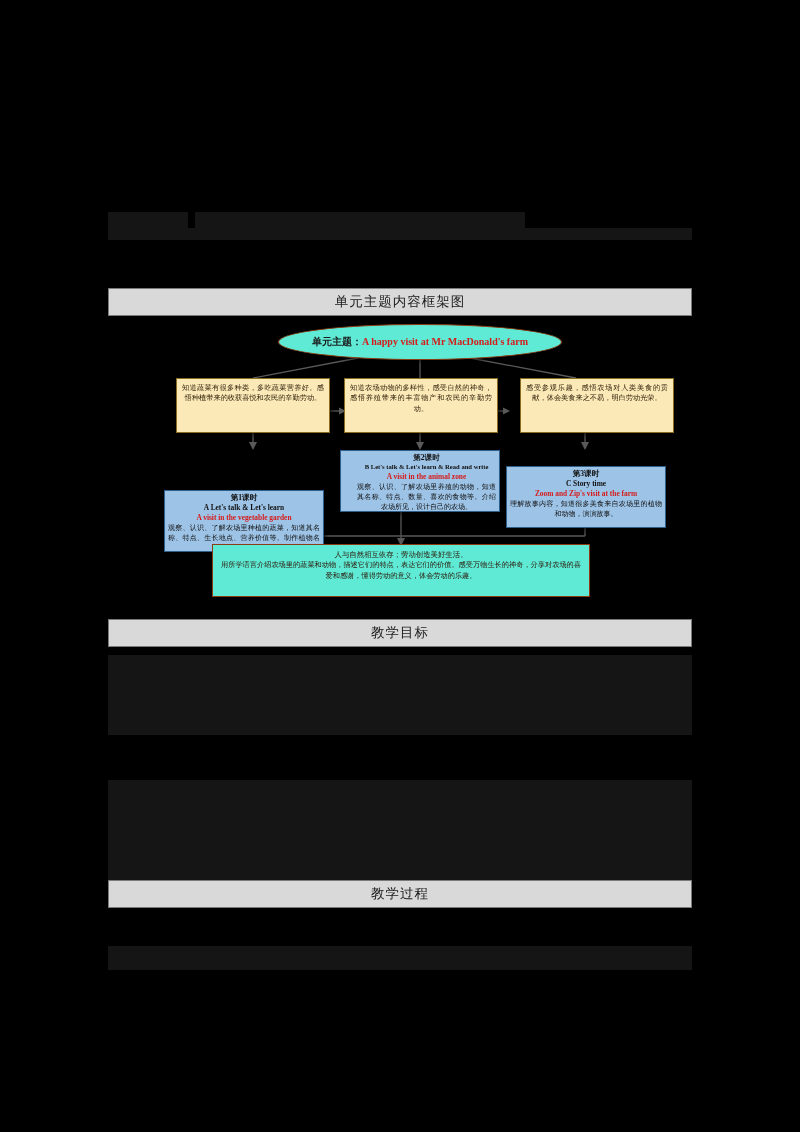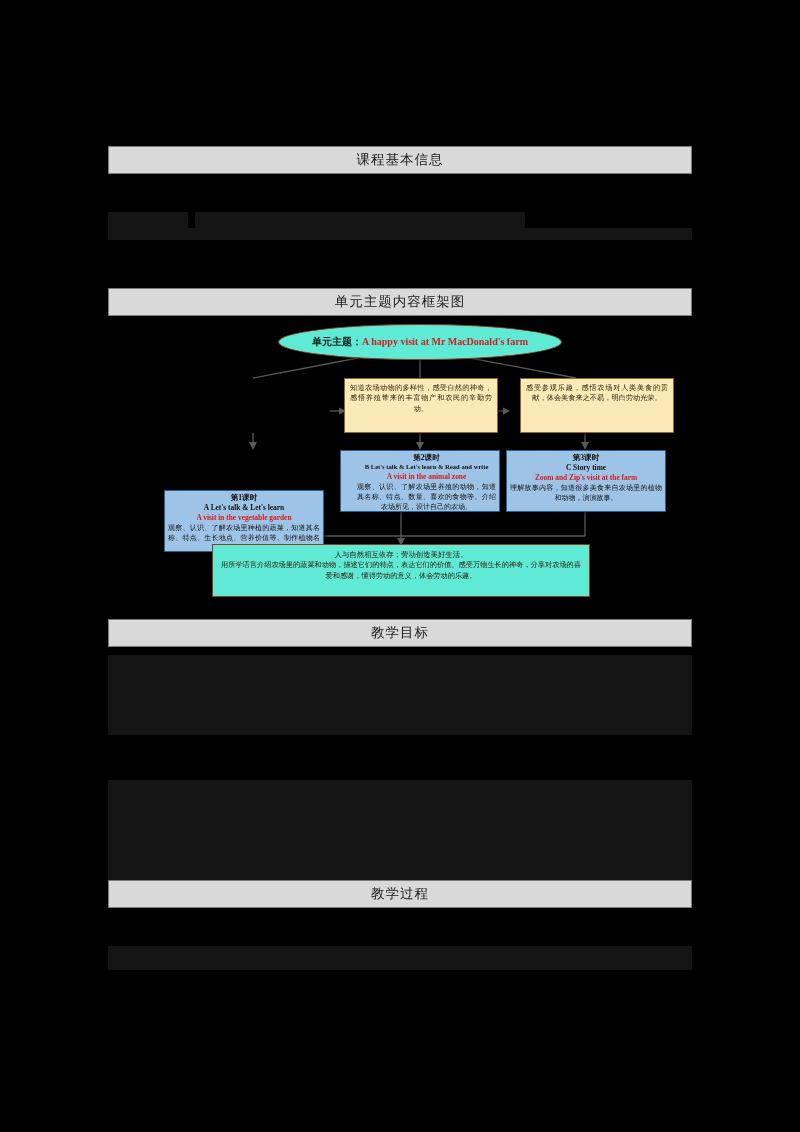--- a/index.html
+++ b/index.html
@@ -126,21 +126,21 @@
     height: 62px;
     background: #9dc3e6;
     border: 1px solid #2e5f8a;
     box-sizing: border-box;
     box-shadow: 2.5px 2.5px 3px rgba(0,0,0,0.5);
     padding: 2px 3px;
     overflow: hidden;
   }
   .bbox-1 { left: 56px; margin-top: 40px; }
   .bbox-2 { left: 232px; padding-left: 16px; }
-  .bbox-3 { left: 398px; }
+  .bbox-3 { left: 398px; margin-top: 16px; }
   .bbox .lesson-no {
     text-align: center;
     font-size: 7.6px;
     font-weight: bold;
     color: #101010;
     line-height: 1.35;
   }
   .bbox .lesson-en {
     text-align: center;
     font-size: 7.4px;
@@ -192,21 +192,20 @@
     line-height: 1.5;
     text-align: justify;
     text-align-last: center;
   }
 </style>
 </head>
 <body>
 
 <div class="page">
 
-  <div class="section-bar bar-info">课程基本信息</div>
 
   <div class="redact" style="left:108px; top:212px; width:80px; height:22px;"></div>
   <div class="redact" style="left:108px; top:228px; width:584px; height:12px;"></div>
   <div class="redact" style="left:195px; top:212px; width:330px; height:24px;"></div>
 
   <div class="section-bar bar-frame">单元主题内容框架图</div>
 
   <div class="diagram">
 
     <svg class="connectors" viewBox="0 0 584 292">
@@ -238,20 +237,21 @@
         <polygon points="293,228 289,220 297,220"></polygon>
       </g>
     </svg>
 
     <div class="oval">
       <span class="oval-text">
         <span class="oval-label">单元主题：</span><span class="oval-title">A happy visit at Mr MacDonald's  farm</span>
       </span>
     </div>
 
+    <div class="ybox ybox-1">知道蔬菜有很多种类，多吃蔬菜营养好。感悟种植带来的收获喜悦和农民的辛勤劳动。</div>
     <div class="ybox ybox-2">知道农场动物的多样性，感受自然的神奇，感悟养殖带来的丰富物产和农民的辛勤劳动。</div>
     <div class="ybox ybox-3">感受参观乐趣，感悟农场对人类美食的贡献，体会美食来之不易，明白劳动光荣。</div>
 
     <div class="bbox bbox-1">
       <div class="lesson-no">第1课时</div>
       <div class="lesson-en">A Let's talk &amp; Let's learn</div>
       <div class="lesson-topic">A visit in the vegetable garden</div>
       <div class="lesson-desc">观察、认识、了解农场里种植的蔬菜，知道其名称、特点、生长地点、营养价值等。制作植物名片。</div>
     </div>
 

